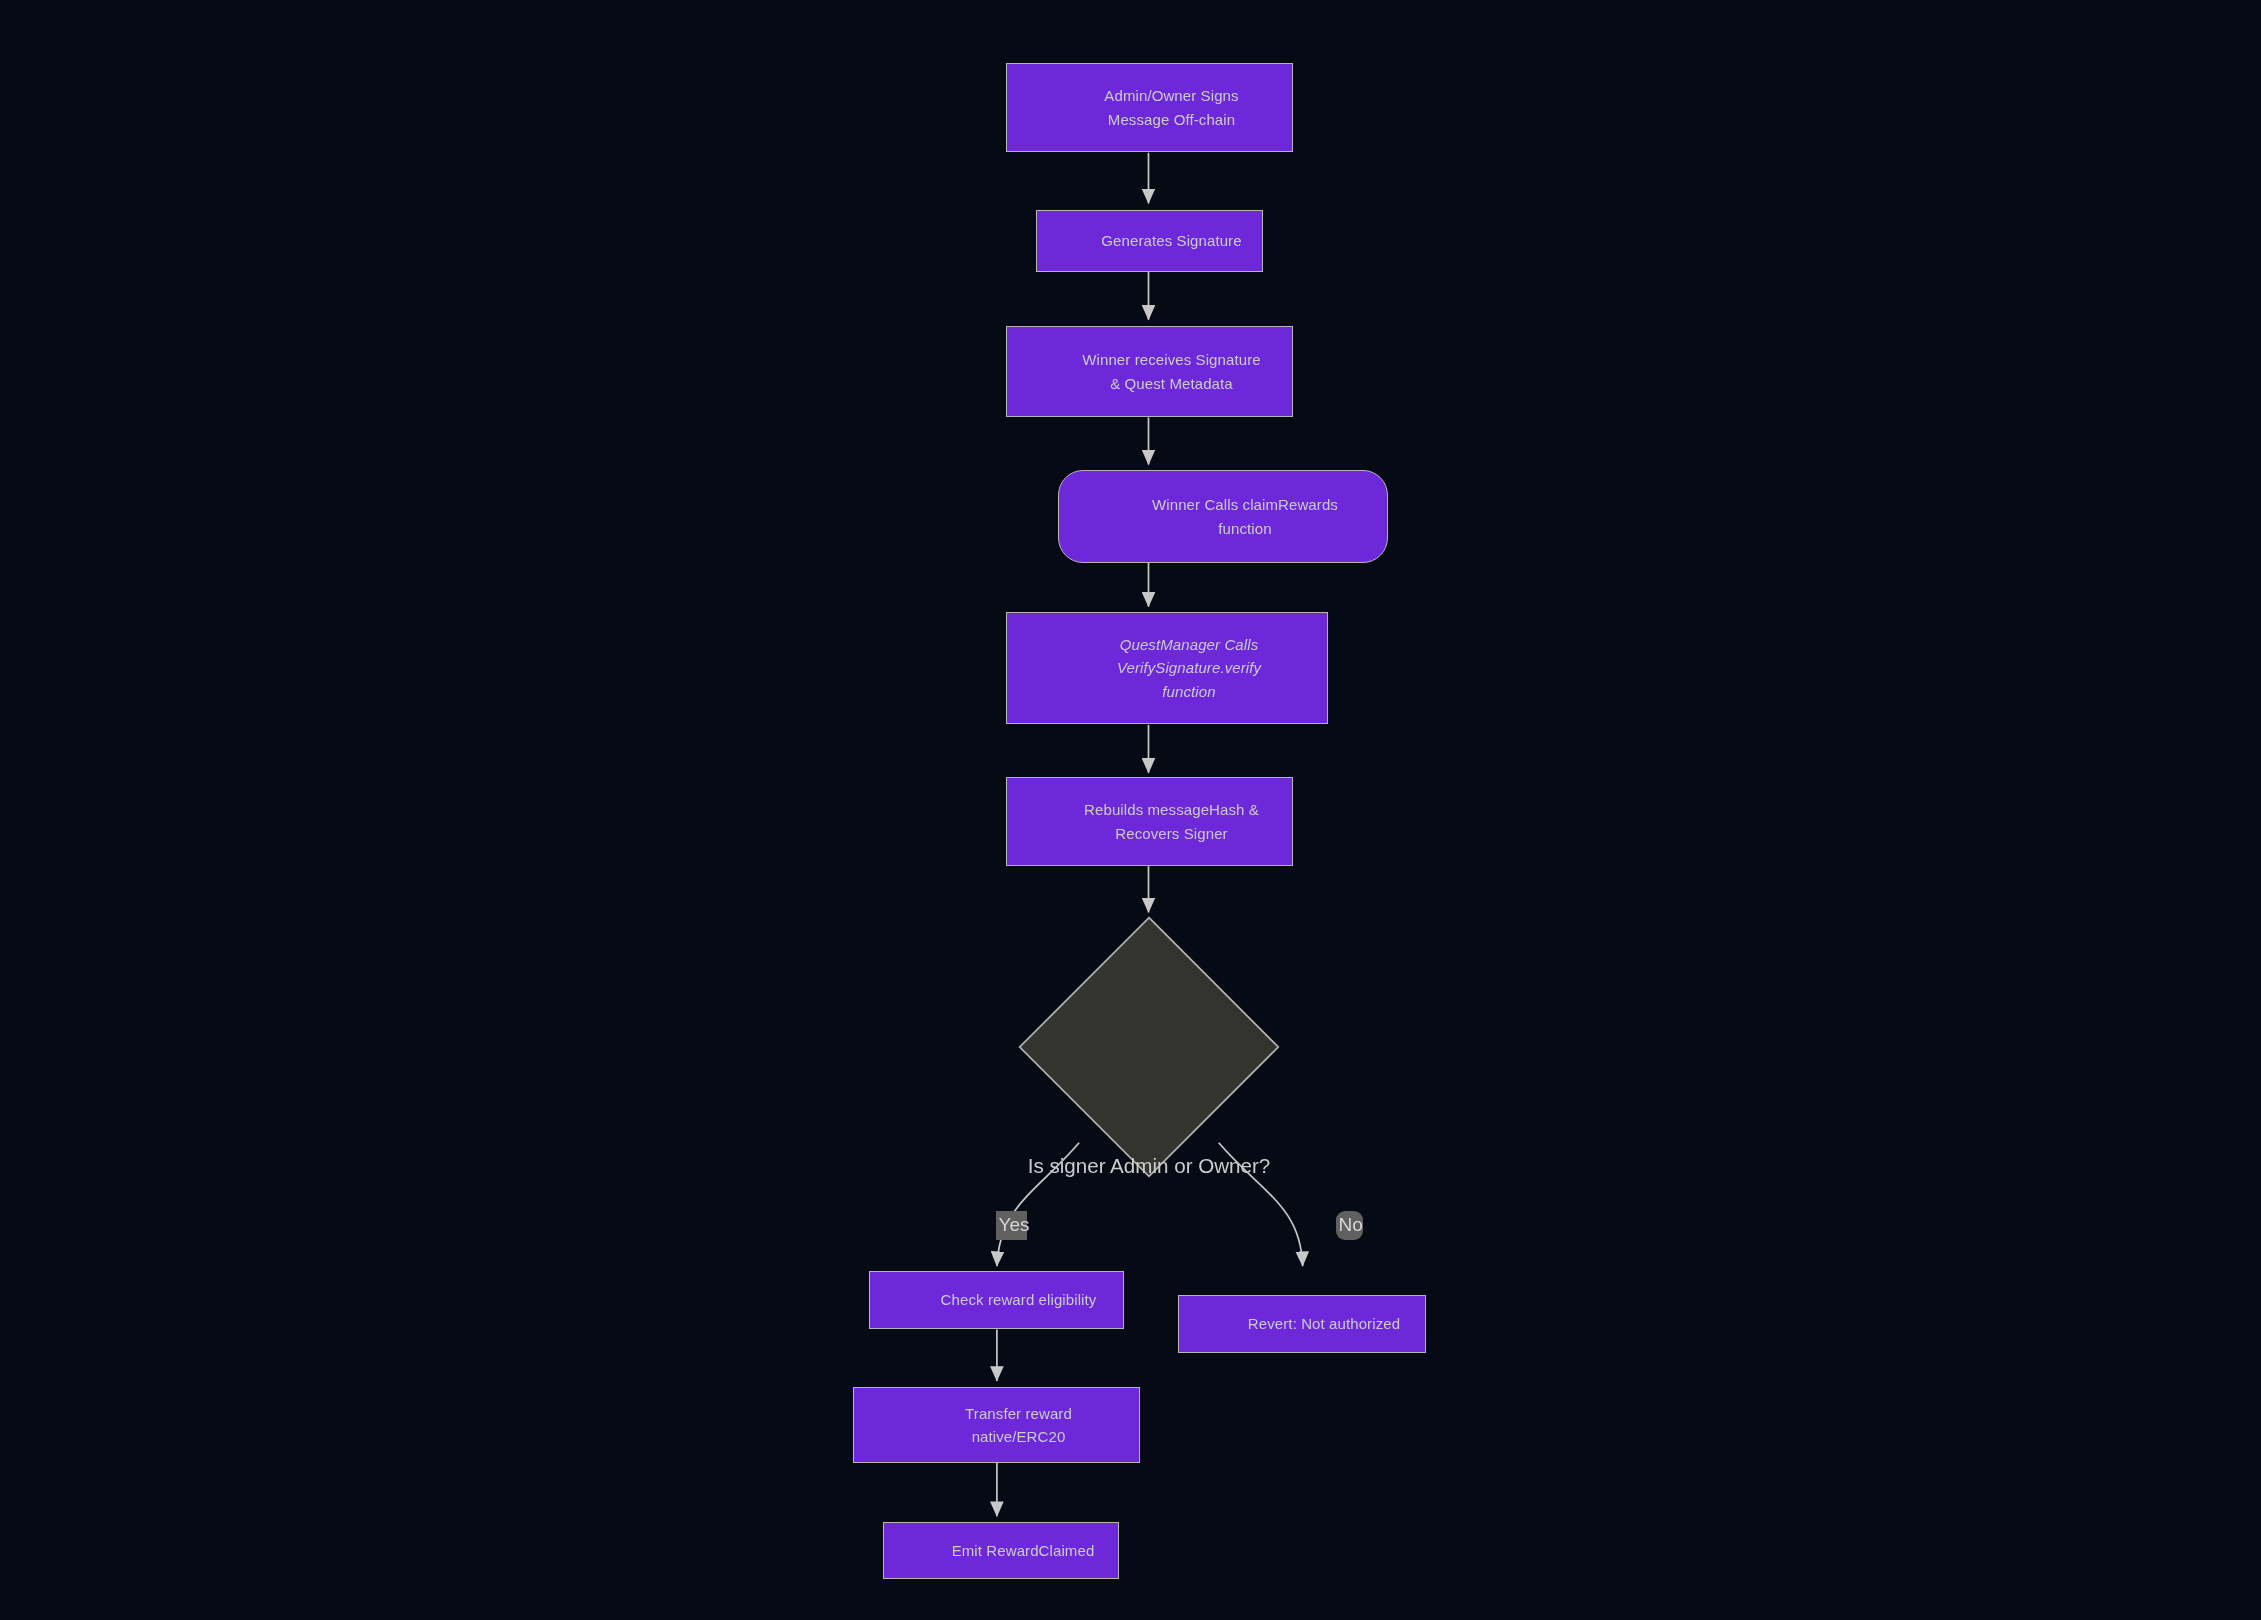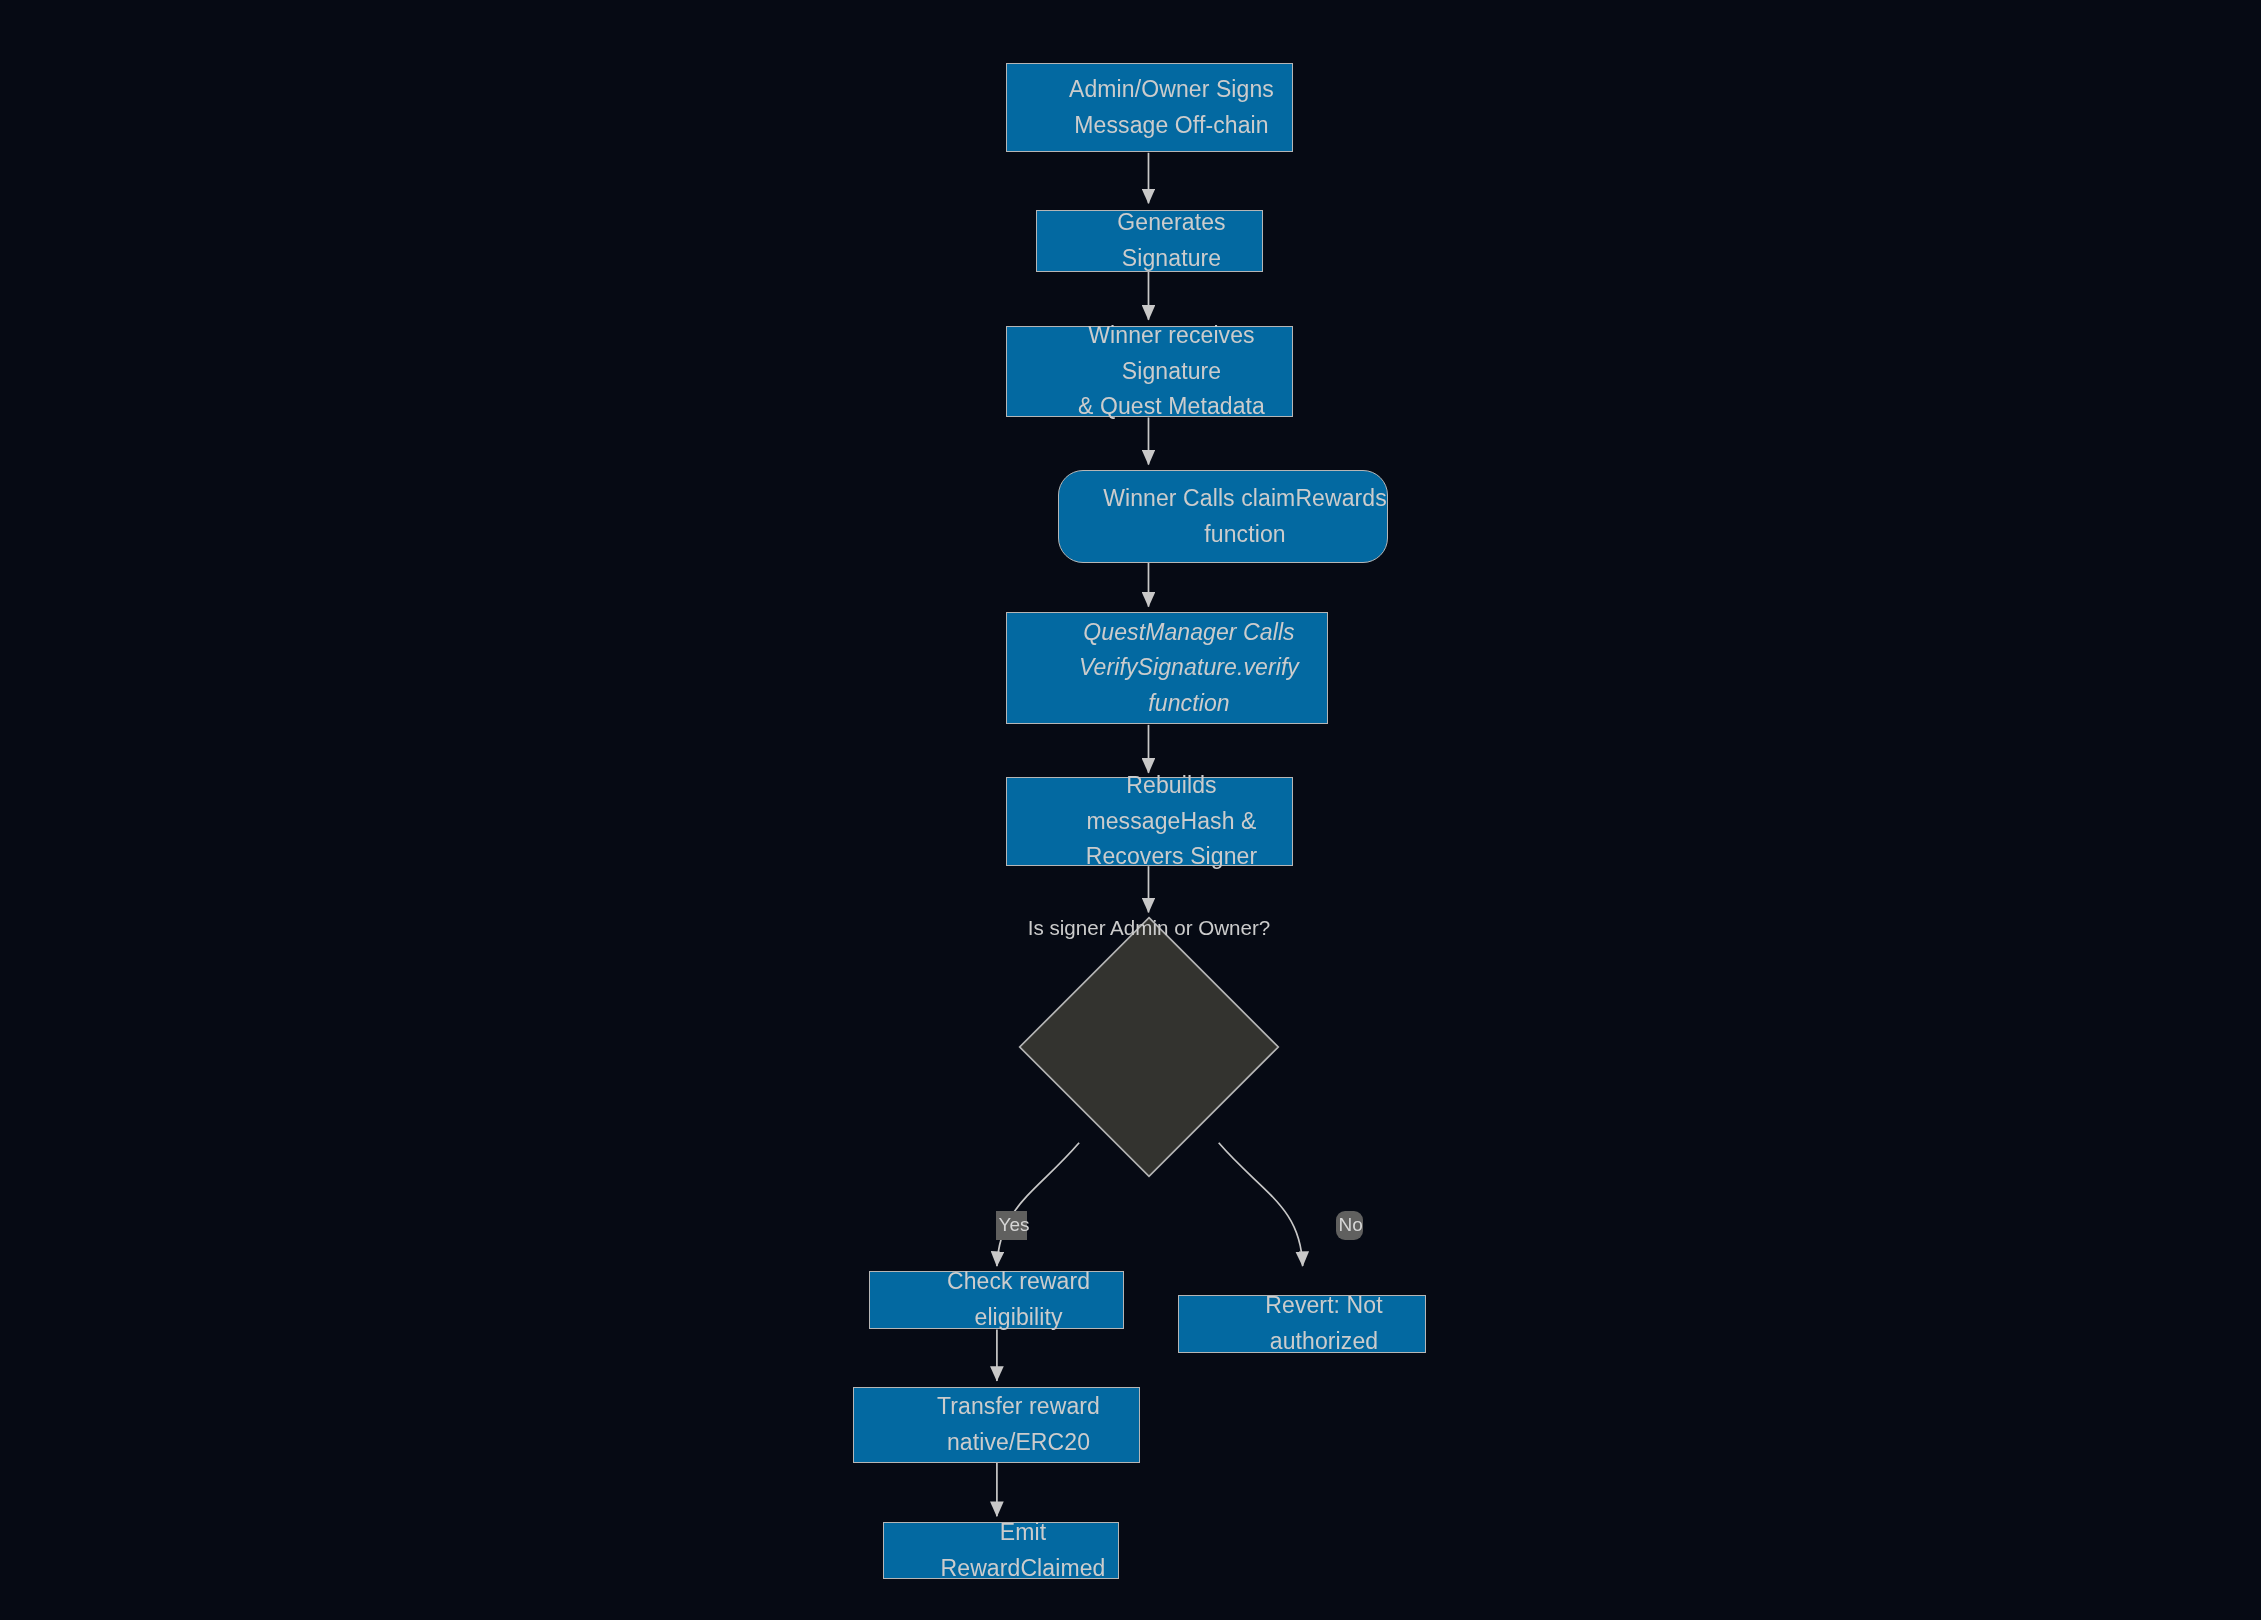--- a/index.html
+++ b/index.html
@@ -24,38 +24,38 @@
     position: absolute;
     left: 0;
     top: 0;
     width: 2261px;
     height: 1621px;
     pointer-events: none;
   }
   .node {
     position: absolute;
     box-sizing: border-box;
-    background: #0369a1;
+    background: #6d28d9;
     border: 1.7px solid #b6b6b6;
     color: #cccccc;
     display: flex;
     align-items: center;
     justify-content: center;
     text-align: center;
     line-height: 1.55;
-    font-size: 23px;
+    font-size: 15px;
     font-weight: 400;
     letter-spacing: 0.1px;
     white-space: pre-line;
     padding-left: 44px;
   }
   .decision-wrap {
     position: absolute;
     display: flex;
-    align-items: flex-start;
+    align-items: flex-end;
     justify-content: center;
   }
   .decision-shape {
     position: absolute;
     left: 0;
     top: 0;
     width: 100%;
     height: 100%;
   }
   .decision-label {

